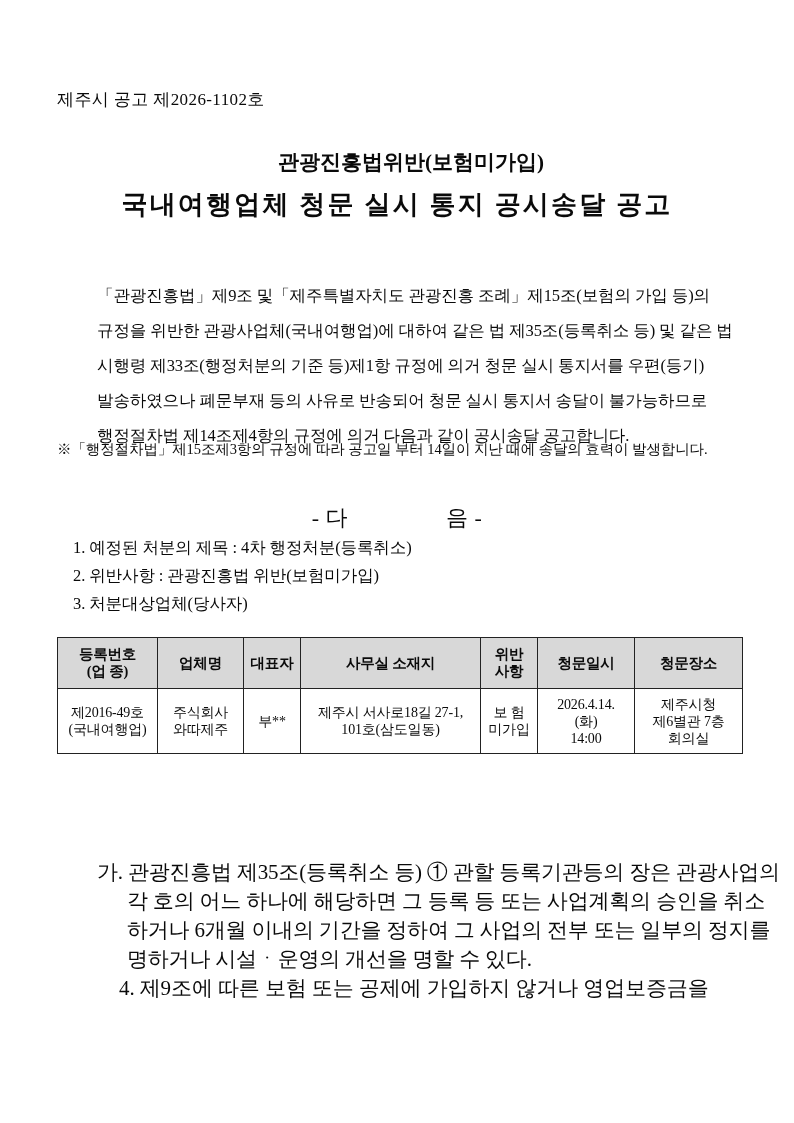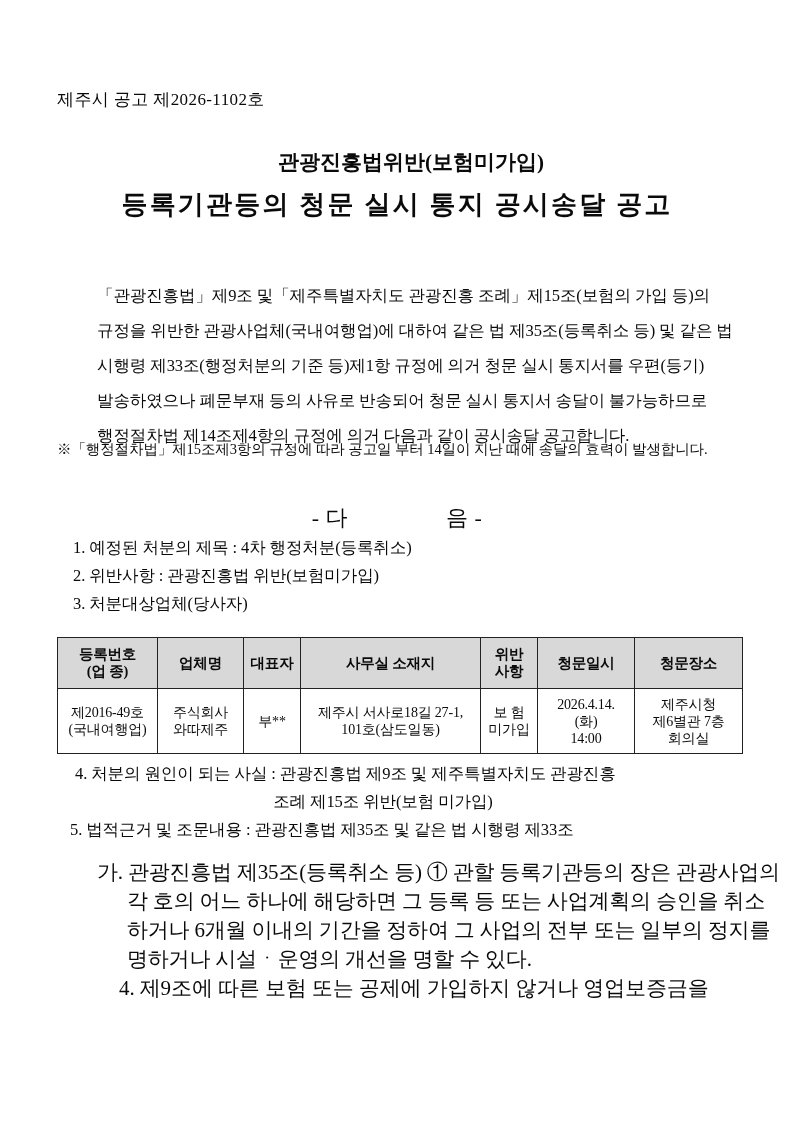--- a/index.html
+++ b/index.html
@@ -212,21 +212,21 @@
 </style>
 </head>
 <body>
 
 <div class="page">
 
   <div class="doc-number">제주시 공고 제2026-1102호</div>
 
   <div class="title-block">
     <div class="title-sub">관광진흥법위반(보험미가입)</div>
-    <div class="title-main">등록기관등의 청문 실시 통지 공시송달 공고</div>
+    <div class="title-main">국내여행업체 청문 실시 통지 공시송달 공고</div>
   </div>
 
   <div class="intro">
     <span class="ln">「관광진흥법」제9조 및「제주특별자치도 관광진흥 조례」제15조(보험의 가입 등)의</span>
     <span class="ln">규정을 위반한 관광사업체(국내여행업)에 대하여 같은 법 제35조(등록취소 등) 및 같은 법</span>
     <span class="ln">시행령 제33조(행정처분의 기준 등)제1항 규정에 의거 청문 실시 통지서를 우편(등기)</span>
     <span class="ln">발송하였으나 폐문부재 등의 사유로 반송되어 청문 실시 통지서 송달이 불가능하므로</span>
     <span class="ln">행정절차법 제14조제4항의 규정에 의거 다음과 같이 공시송달 공고합니다.</span>
   </div>
 
@@ -299,25 +299,20 @@
           <td>
             <span class="cell-line">제주시청</span>
             <span class="cell-line">제6별관 7층</span>
             <span class="cell-line">회의실</span>
           </td>
         </tr>
       </tbody>
     </table>
   </div>
 
-  <div class="post-items">
-    <span class="item4-l1">4. 처분의 원인이 되는 사실 : 관광진흥법 제9조 및 제주특별자치도 관광진흥</span>
-    <span class="item4-l2">조례 제15조 위반(보험 미가입)</span>
-    <span class="item5">5. 법적근거 및 조문내용 : 관광진흥법 제35조 및 같은 법 시행령 제33조</span>
-  </div>
 
   <div class="clause">
     <span class="cl-first">가. 관광진흥법 제35조(등록취소 등) ① 관할 등록기관등의 장은 관광사업의</span>
     <span class="cl-body">각 호의 어느 하나에 해당하면 그 등록 등 또는 사업계획의 승인을 취소</span>
     <span class="cl-body">하거나 6개월 이내의 기간을 정하여 그 사업의 전부 또는 일부의 정지를</span>
     <span class="cl-body">명하거나 시설ㆍ운영의 개선을 명할 수 있다.</span>
     <span class="cl-sub">4. 제9조에 따른 보험 또는 공제에 가입하지 않거나 영업보증금을</span>
   </div>
 
 </div>

